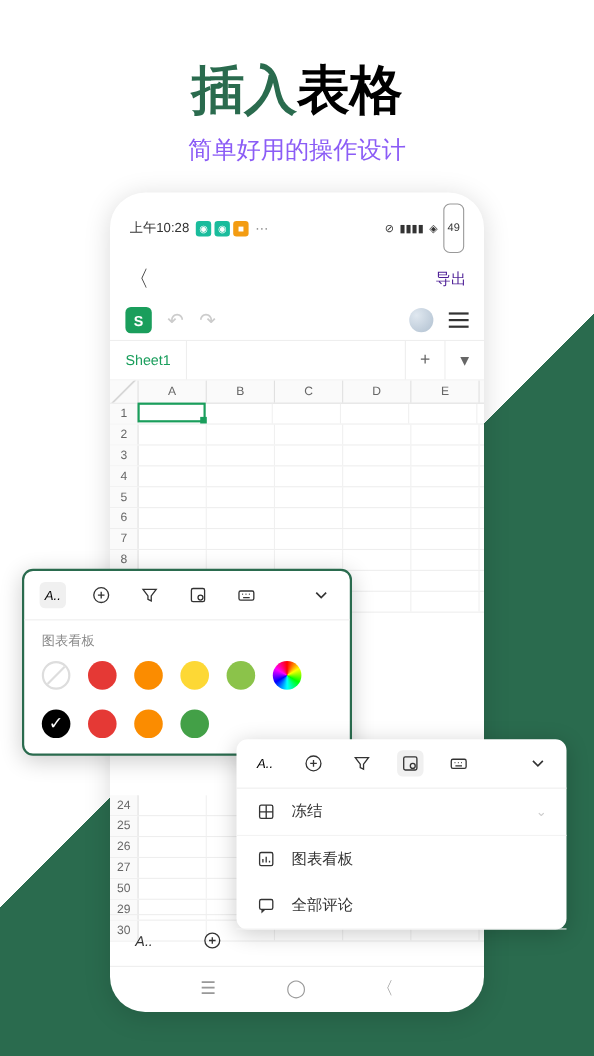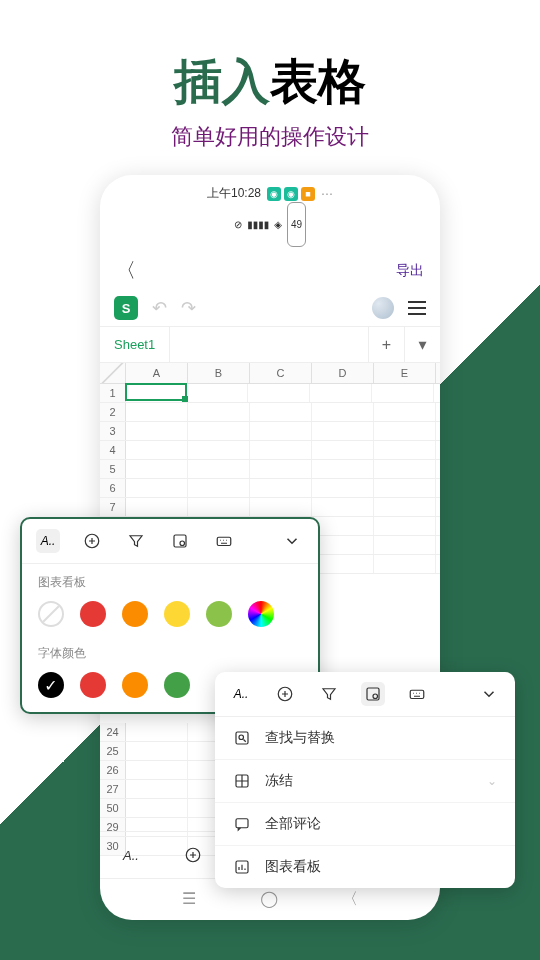--- a/index.html
+++ b/index.html
@@ -1,25 +1,25 @@
 <!DOCTYPE html>
 <html><head>
   <meta charset="utf-8">
   <style>
     * { margin: 0; padding: 0; box-sizing: border-box; font-family: -apple-system, "PingFang SC", "Microsoft YaHei", sans-serif; }
     body { width: 540px; height: 960px; background: linear-gradient(135deg, #fff 0%, #fff 55%, #2a6b4e 55%, #2a6b4e 100%); overflow: hidden; position: relative; }
     
     .header { text-align: center; padding-top: 50px; }
     .title { font-size: 48px; font-weight: bold; color: #000; }
     .title-green { color: #2a6b4e; }
-    .subtitle { font-size: 22px; color: #701a75; margin-top: 8px; }
+    .subtitle { font-size: 22px; color: #8b5cf6; margin-top: 8px; }
     
     .phone { position: absolute; left: 100px; top: 175px; width: 340px; height: 745px; background: #fff; border-radius: 32px; box-shadow: 0 4px 24px rgba(0,0,0,0.15); overflow: hidden; }
     
-    .status-bar { display: flex; justify-content: space-between; padding: 10px 18px 4px; font-size: 12px; color: #333; align-items: center; flex-direction: column; }
+    .status-bar { display: flex; justify-content: space-between; padding: 10px 18px 4px; font-size: 12px; color: #333; align-items: center; }
     .status-left { display: flex; align-items: center; gap: 6px; }
     .status-icons { display: flex; gap: 3px; }
     .si { width: 14px; height: 14px; border-radius: 3px; display: inline-flex; align-items: center; justify-content: center; font-size: 9px; color: #fff; }
     .si-green { background: #1abc9c; }
     .si-orange { background: #f39c12; }
     .status-right { display: flex; align-items: center; gap: 5px; font-size: 10px; }
     
     .nav-bar { display: flex; justify-content: space-between; align-items: center; padding: 6px 16px; }
     .back-arrow { font-size: 20px; color: #333; }
     .export-text { font-size: 14px; color: #4c1d95; }
@@ -347,21 +347,20 @@
     <div class="color-row">
       <div class="color-dot no-color"></div>
       <div class="color-dot" style="background:#e53935"></div>
       <div class="color-dot" style="background:#fb8c00"></div>
       <div class="color-dot" style="background:#fdd835"></div>
       <div class="color-dot" style="background:#8bc34a"></div>
       <div class="color-dot color-wheel"></div>
     </div>
   </div>
   <div class="color-section" style="padding-top:4px">
-    <div class="color-label">字体颜色</div>
     <div class="color-row">
       <div class="color-dot selected" style="background:#000">✓</div>
       <div class="color-dot" style="background:#e53935"></div>
       <div class="color-dot" style="background:#fb8c00"></div>
       <div class="color-dot" style="background:#43a047"></div>
     </div>
   </div>
 </div>
 
 <div class="panel-search">
@@ -396,47 +395,37 @@
     <div class="tool-box">
       <svg viewBox="0 0 24 24" fill="none" stroke="#333" stroke-width="2">
           <path d="M6 9l6 6 6-6"></path>
         </svg>
     </div>
   </div>
   <div class="menu-item">
     <div class="menu-icon">
       <svg viewBox="0 0 24 24" fill="none" stroke="#333" stroke-width="1.6">
           <rect x="4" y="4" width="16" height="16" rx="2"></rect>
-          <circle cx="11" cy="11" r="3"></circle>
-          <path d="M14 14l3 3"></path>
-        </svg>
-    </div>
-    <span>查找与替换</span>
+          <path d="M4 12h16M12 4v16"></path>
+        </svg>
+    </div>
+    <span>冻结</span>
+    <span class="menu-chevron">⌄</span>
+  </div>
+  <div class="menu-item" style="border-bottom:none">
+    <div class="menu-icon">
+      <svg viewBox="0 0 24 24" fill="none" stroke="#333" stroke-width="1.6">
+          <rect x="4" y="4" width="16" height="16" rx="2"></rect>
+          <path d="M8 16v-4M12 16v-7M16 16v-2"></path>
+        </svg>
+    </div>
+    <span>图表看板</span>
   </div>
   <div class="menu-item">
     <div class="menu-icon">
       <svg viewBox="0 0 24 24" fill="none" stroke="#333" stroke-width="1.6">
-          <rect x="4" y="4" width="16" height="16" rx="2"></rect>
-          <path d="M4 12h16M12 4v16"></path>
-        </svg>
-    </div>
-    <span>冻结</span>
-    <span class="menu-chevron">⌄</span>
-  </div>
-  <div class="menu-item">
-    <div class="menu-icon">
-      <svg viewBox="0 0 24 24" fill="none" stroke="#333" stroke-width="1.6">
           <rect x="4" y="5" width="16" height="12" rx="2"></rect>
           <path d="M10 17l-3 3v-3"></path>
         </svg>
     </div>
     <span>全部评论</span>
   </div>
-  <div class="menu-item" style="border-bottom:none">
-    <div class="menu-icon">
-      <svg viewBox="0 0 24 24" fill="none" stroke="#333" stroke-width="1.6">
-          <rect x="4" y="4" width="16" height="16" rx="2"></rect>
-          <path d="M8 16v-4M12 16v-7M16 16v-2"></path>
-        </svg>
-    </div>
-    <span>图表看板</span>
-  </div>
 </div>
 
 </body></html>

